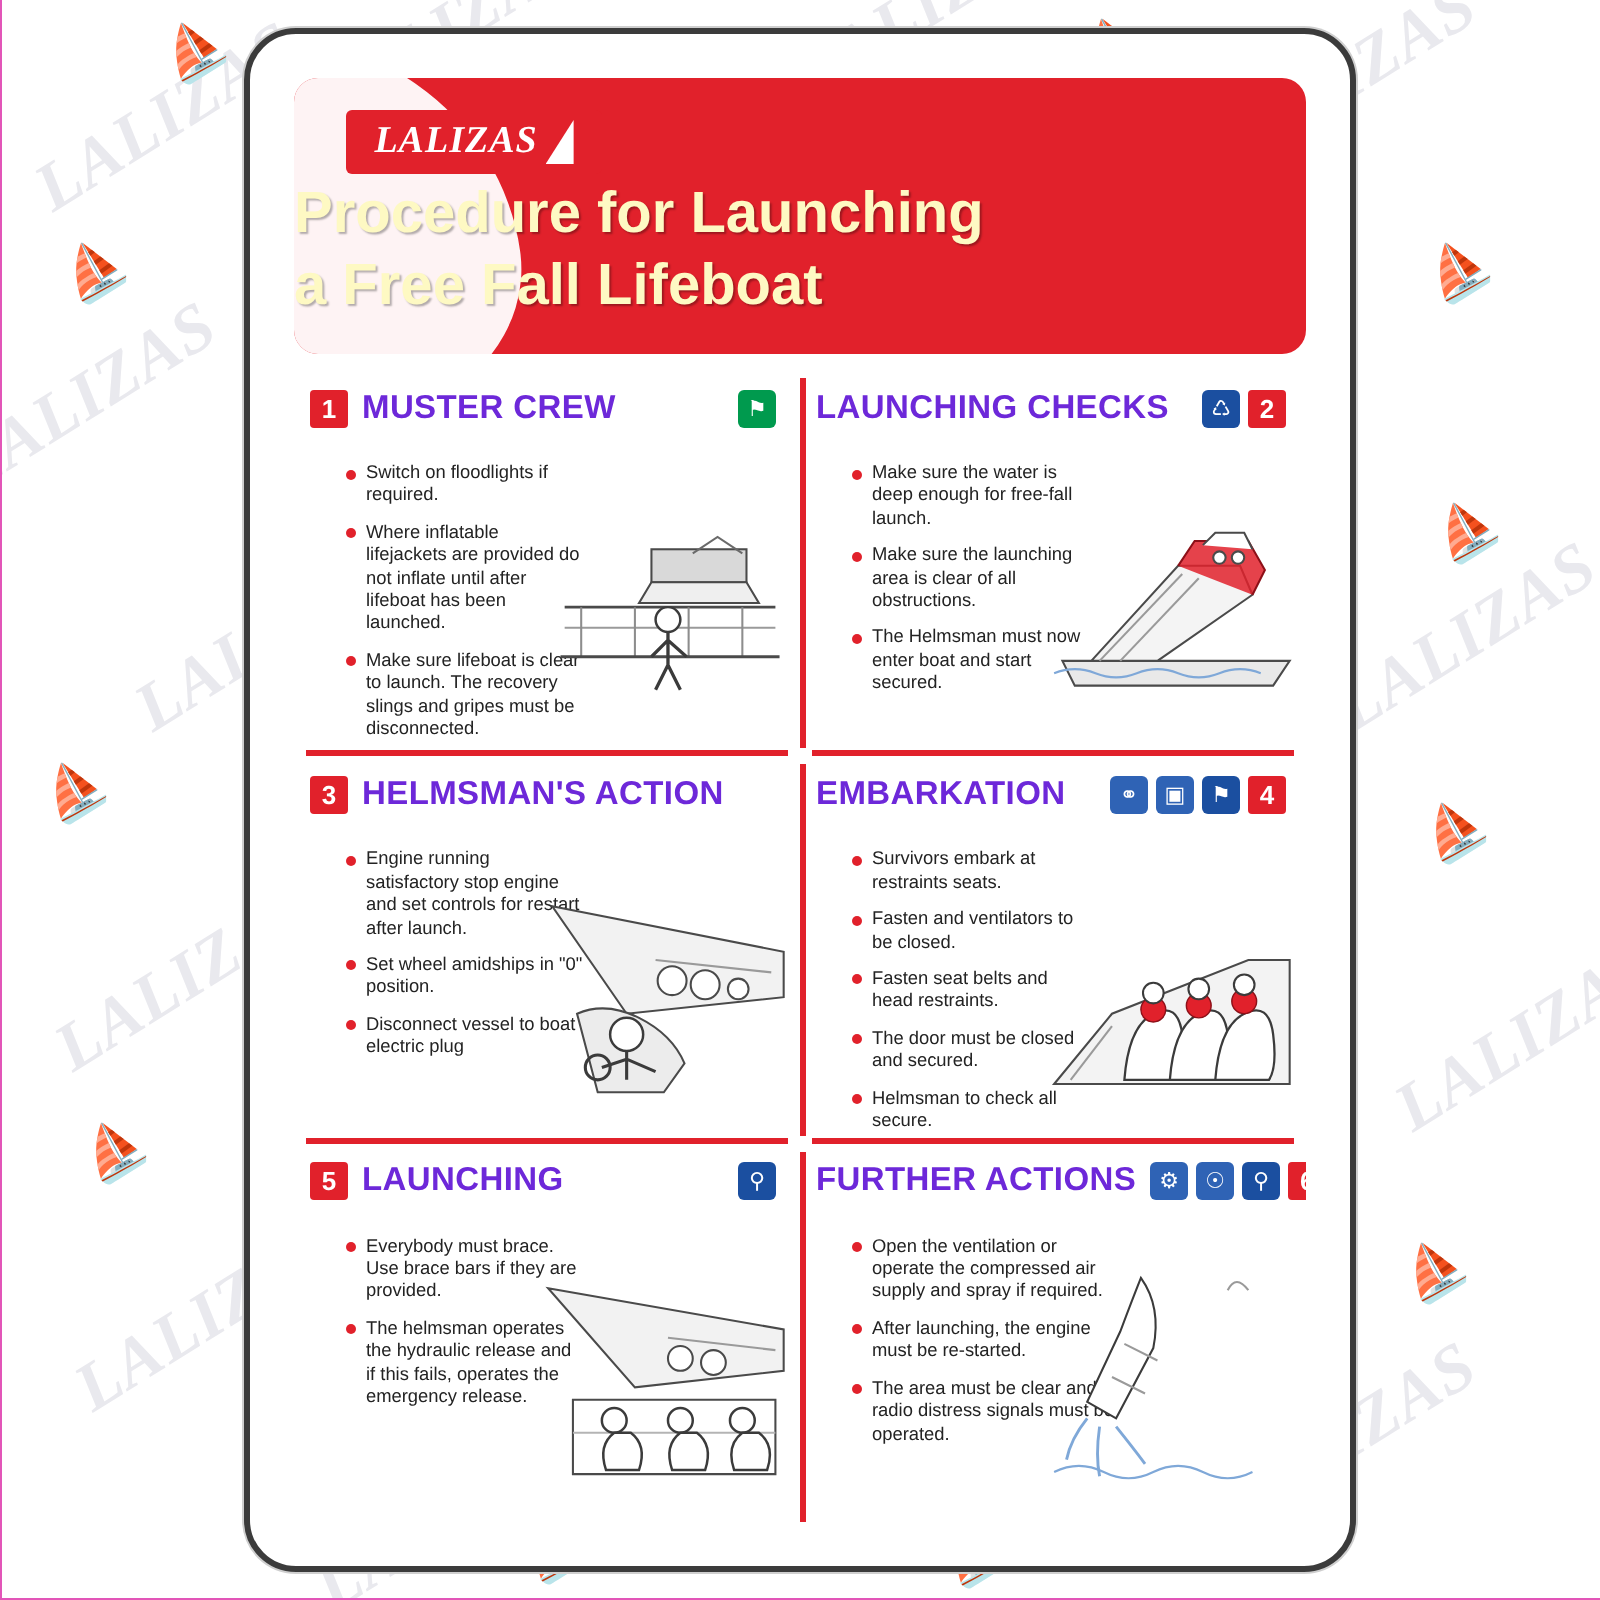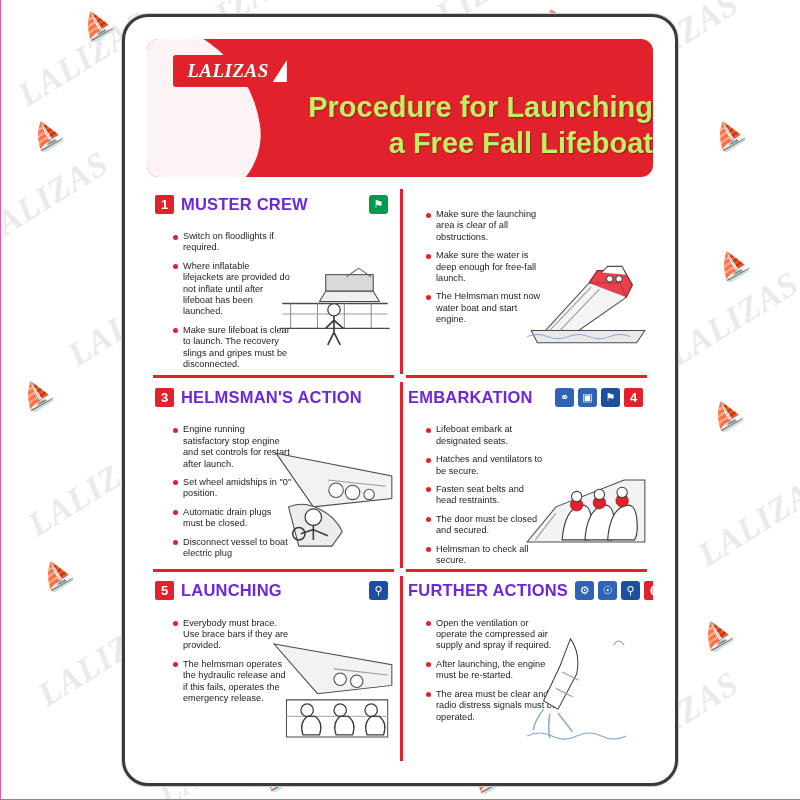--- a/index.html
+++ b/index.html
@@ -100,22 +100,22 @@
   }
   #logo .sail {
     width: 14px; height: 22px;
     margin-left: 4px;
     background: #ffffff;
     clip-path: polygon(100% 0, 100% 100%, 0 100%);
   }
   #title {
     position: absolute;
     left: 0; right: 0; top: 50px;
-    text-align: right;
-    color: #bef264;
+    text-align: left;
+    color: #fef9c3;
     font-weight: bold;
     font-size: 29px;
     line-height: 36px;
     text-shadow: 1px 1px 1px rgba(0,0,0,.3);
   }
   #title .l2 { display: block; }
 
   
   #grid {
     position: absolute;
@@ -296,24 +296,31 @@
               <path d="M18 46 V70 M44 46 V70 M70 46 V70 M96 46 V70" stroke="#8d8d8d"></path>
               <path d="M8 70 H114" stroke="#4a4a4a" stroke-width="1.4"></path>
               <circle cx="60" cy="52" r="6" fill="#fff" stroke="#3b3b3b" stroke-width="1.2"></circle>
               <path d="M60 58 L60 74 M60 62 L52 70 M60 62 L69 70 M60 74 L54 86 M60 74 L66 86" stroke="#3b3b3b" stroke-width="1.6"></path>
               <path d="M72 20 L84 12 L96 20" stroke="#6a6a6a"></path>
             </svg>
           </div>
         </div>
 
         <div class="cell cl rb">
+          <div class="head">
+            <span class="sect-title">LAUNCHING CHECKS</span>
+            <span class="badges">
+              <span class="badge blue">♺</span>
+              <span class="num">2</span>
+            </span>
+          </div>
           <ul class="items">
+            <li>Make sure the water is deep enough for free-fall launch.</li>
             <li>Make sure the launching area is clear of all obstructions.</li>
-            <li>Make sure the water is deep enough for free-fall launch.</li>
-            <li>The Helmsman must now water boat and start engine.</li>
+            <li>The Helmsman must now enter boat and start secured.</li>
           </ul>
           <div class="art">
             <svg viewBox="0 0 120 90" fill="none" stroke="#4a4a4a" stroke-width="1">
               <path d="M6 72 H116 L108 84 H12 Z" fill="#e9e9e9" stroke="#4a4a4a"></path>
               <path d="M20 72 L62 26 L92 26 L98 40 L52 72 Z" fill="#f4f4f4" stroke="#4a4a4a"></path>
               <path d="M24 72 L64 30" stroke="#9a9a9a"></path>
               <path d="M34 72 L72 32" stroke="#9a9a9a"></path>
               <path d="M62 26 L70 14 L96 14 L104 28 L98 40" fill="#e1212b" fill-opacity=".85" stroke="#8d1018"></path>
               <path d="M74 16 L80 10 L94 10 L98 18" fill="#ffffff" stroke="#4a4a4a"></path>
               <circle cx="82" cy="22" r="3" fill="#fff" stroke="#4a4a4a"></circle>
@@ -324,21 +331,20 @@
         </div>
 
         <div class="cell left rb">
           <div class="head">
             <span class="num">3</span>
             <span class="sect-title">HELMSMAN'S ACTION</span>
           </div>
           <ul class="items">
             <li>Engine running satisfactory stop engine and set controls for restart after launch.</li>
             <li>Set wheel amidships in "0" position.</li>
-            <li>Automatic drain plugs must be closed.</li>
             <li>Disconnect vessel to boat electric plug</li>
           </ul>
           <div class="art">
             <svg viewBox="0 0 120 100" fill="none" stroke="#4a4a4a" stroke-width="1">
               <path d="M4 8 L116 30 L116 52 L40 60 Z" fill="#f2f2f2" stroke="#4a4a4a"></path>
               <path d="M54 34 L110 40" stroke="#9a9a9a"></path>
               <circle cx="62" cy="44" r="7" fill="#fff" stroke="#4a4a4a"></circle>
               <circle cx="78" cy="46" r="7" fill="#fff" stroke="#4a4a4a"></circle>
               <circle cx="94" cy="48" r="5" fill="#fff" stroke="#4a4a4a"></circle>
               <path d="M16 60 q14 -6 30 2 q16 8 22 22 l-10 14 H26 Z" fill="#ececec" stroke="#4a4a4a"></path>
@@ -353,22 +359,22 @@
           <div class="head">
             <span class="sect-title">EMBARKATION</span>
             <span class="badges">
               <span class="badge blue2">⚭</span>
               <span class="badge blue2">▣</span>
               <span class="badge blue">⚑</span>
               <span class="num">4</span>
             </span>
           </div>
           <ul class="items">
-            <li>Lifeboat embark at designated seats.</li>
-            <li>Hatches and ventilators to be secure.</li>
+            <li>Survivors embark at restraints seats.</li>
+            <li>Fasten and ventilators to be closed.</li>
             <li>Fasten seat belts and head restraints.</li>
             <li>The door must be closed and secured.</li>
             <li>Helmsman to check all secure.</li>
           </ul>
           <div class="art">
             <svg viewBox="0 0 120 100" fill="none" stroke="#4a4a4a" stroke-width="1">
               <path d="M2 94 L30 60 L96 34 L116 34 L116 94 Z" fill="#f3f3f3" stroke="#4a4a4a"></path>
               <g stroke="#3b3b3b" stroke-width="1.1" fill="#ffffff">
                 <path d="M36 92 q2 -26 14 -32 q12 -6 14 10 q2 16 -2 22 Z"></path>
                 <path d="M58 92 q2 -26 14 -32 q12 -6 14 10 q2 16 -2 22 Z"></path>

